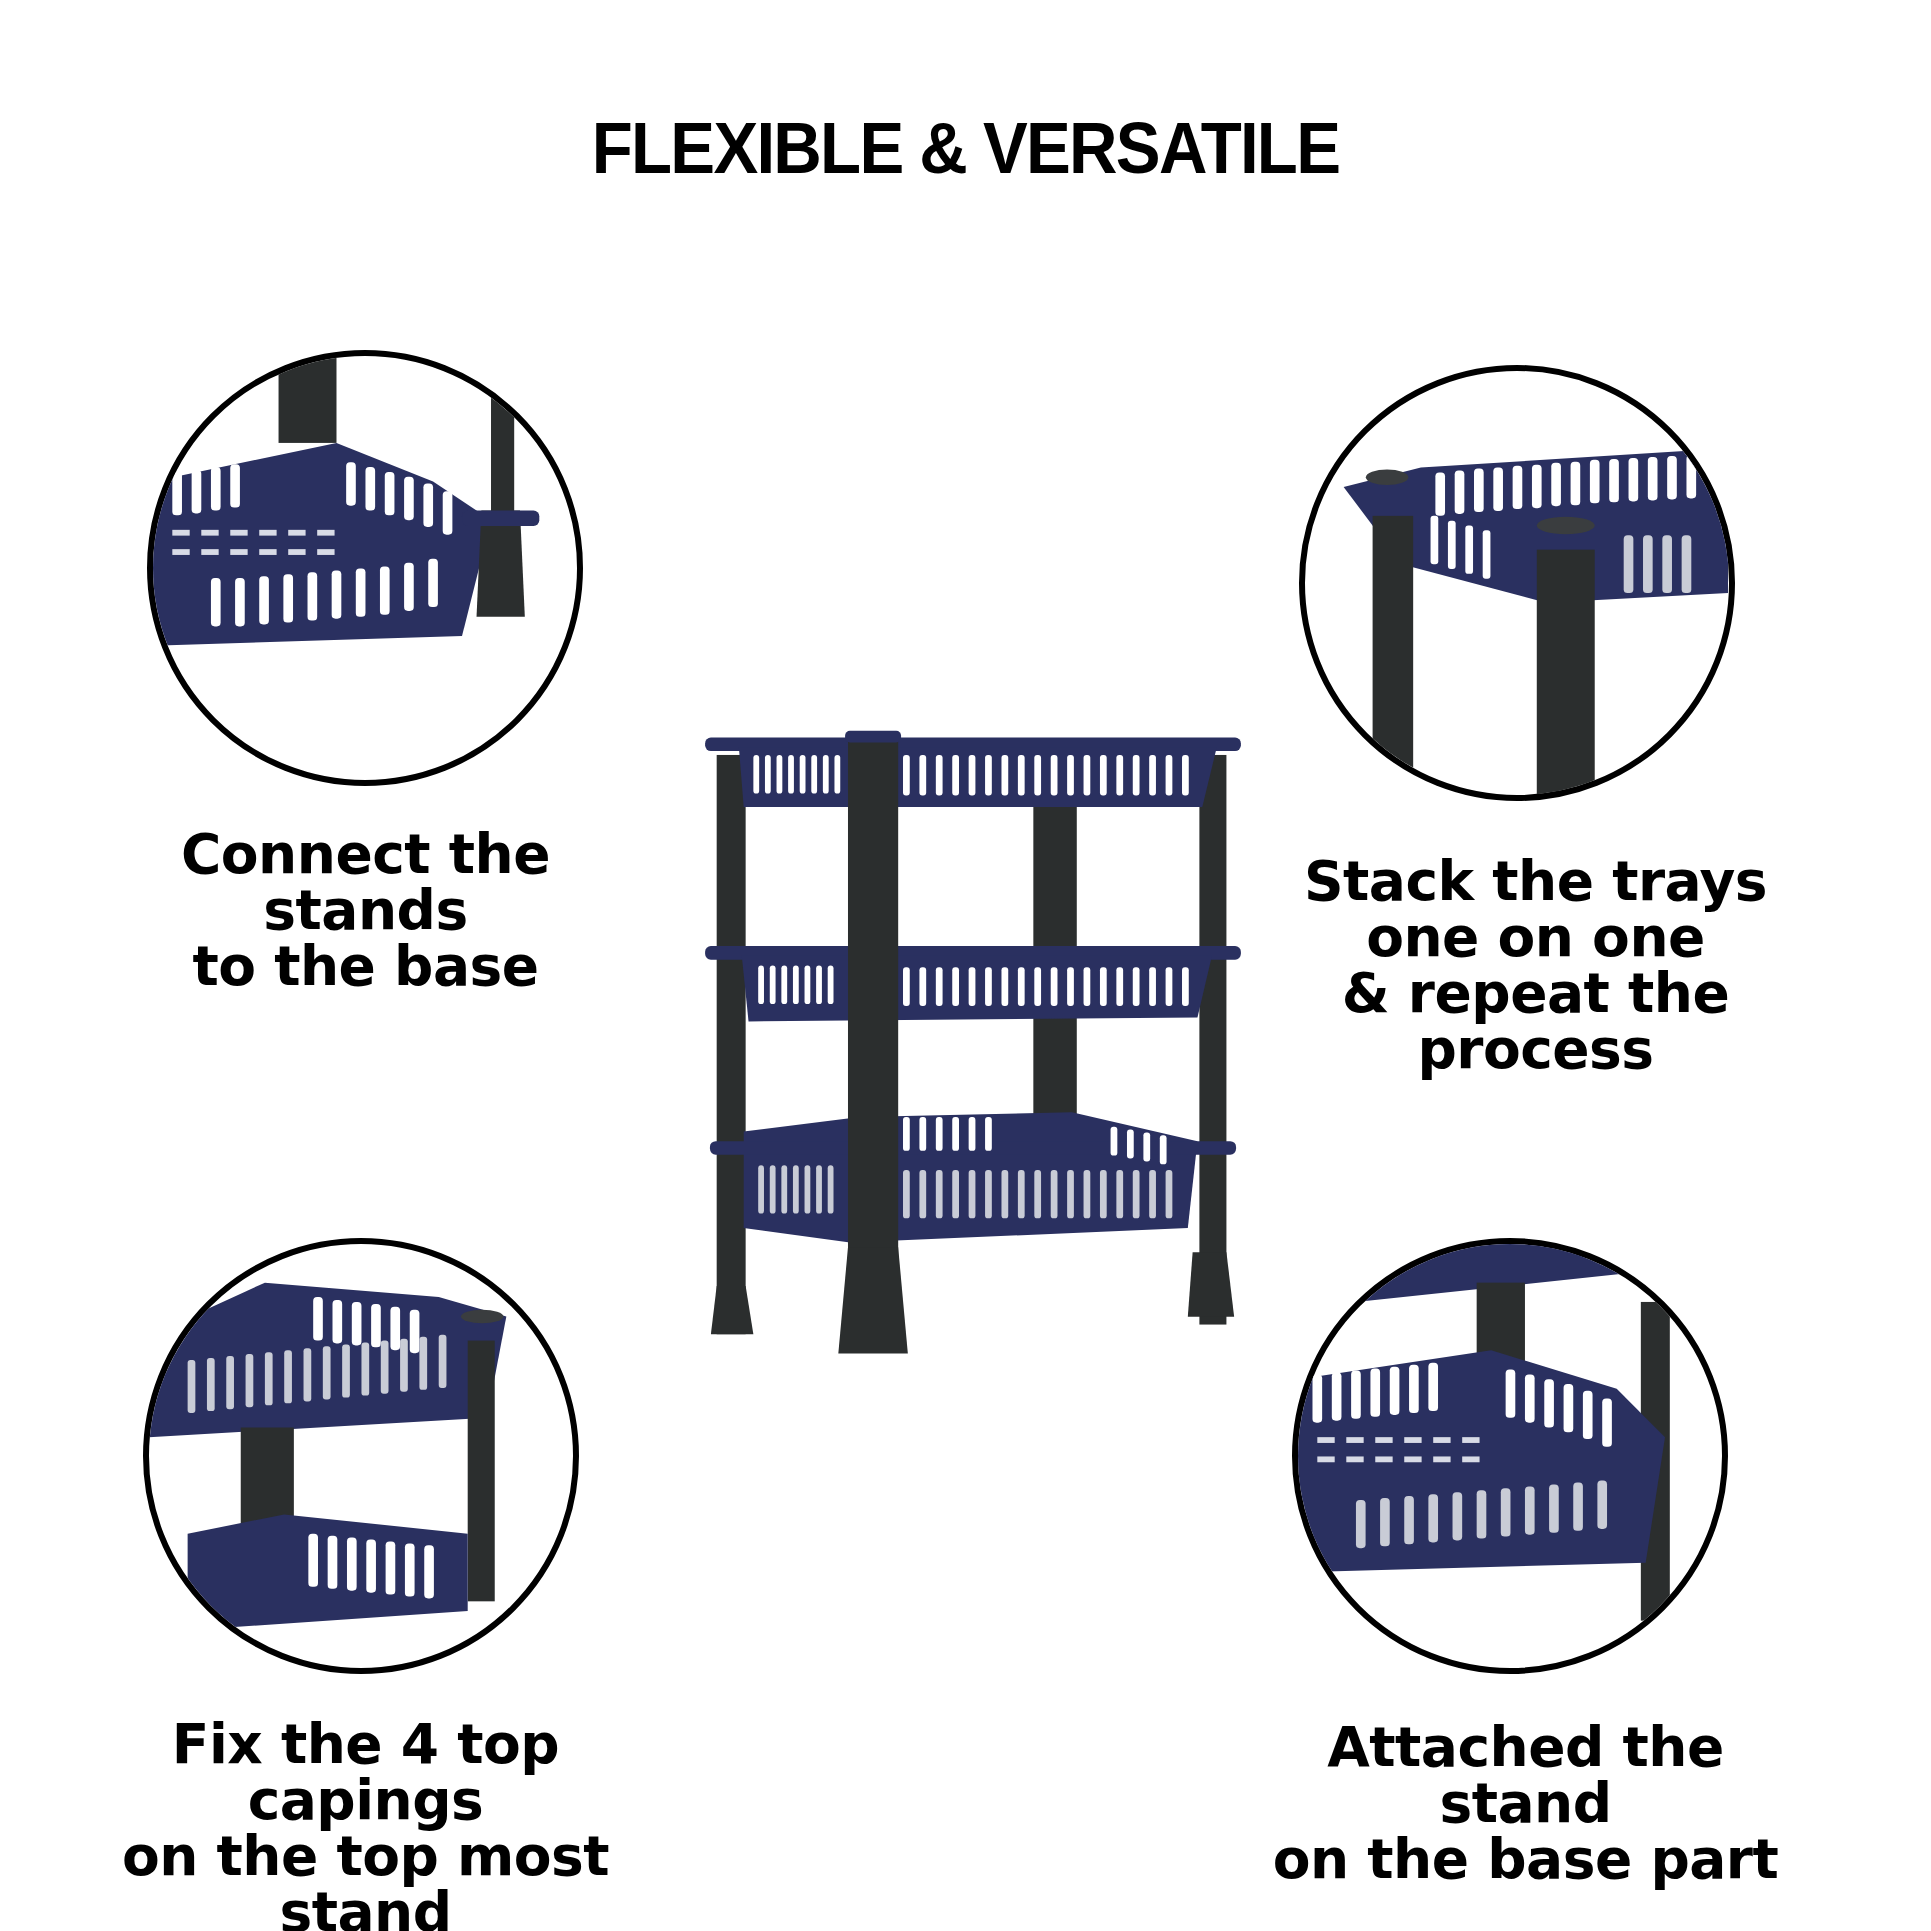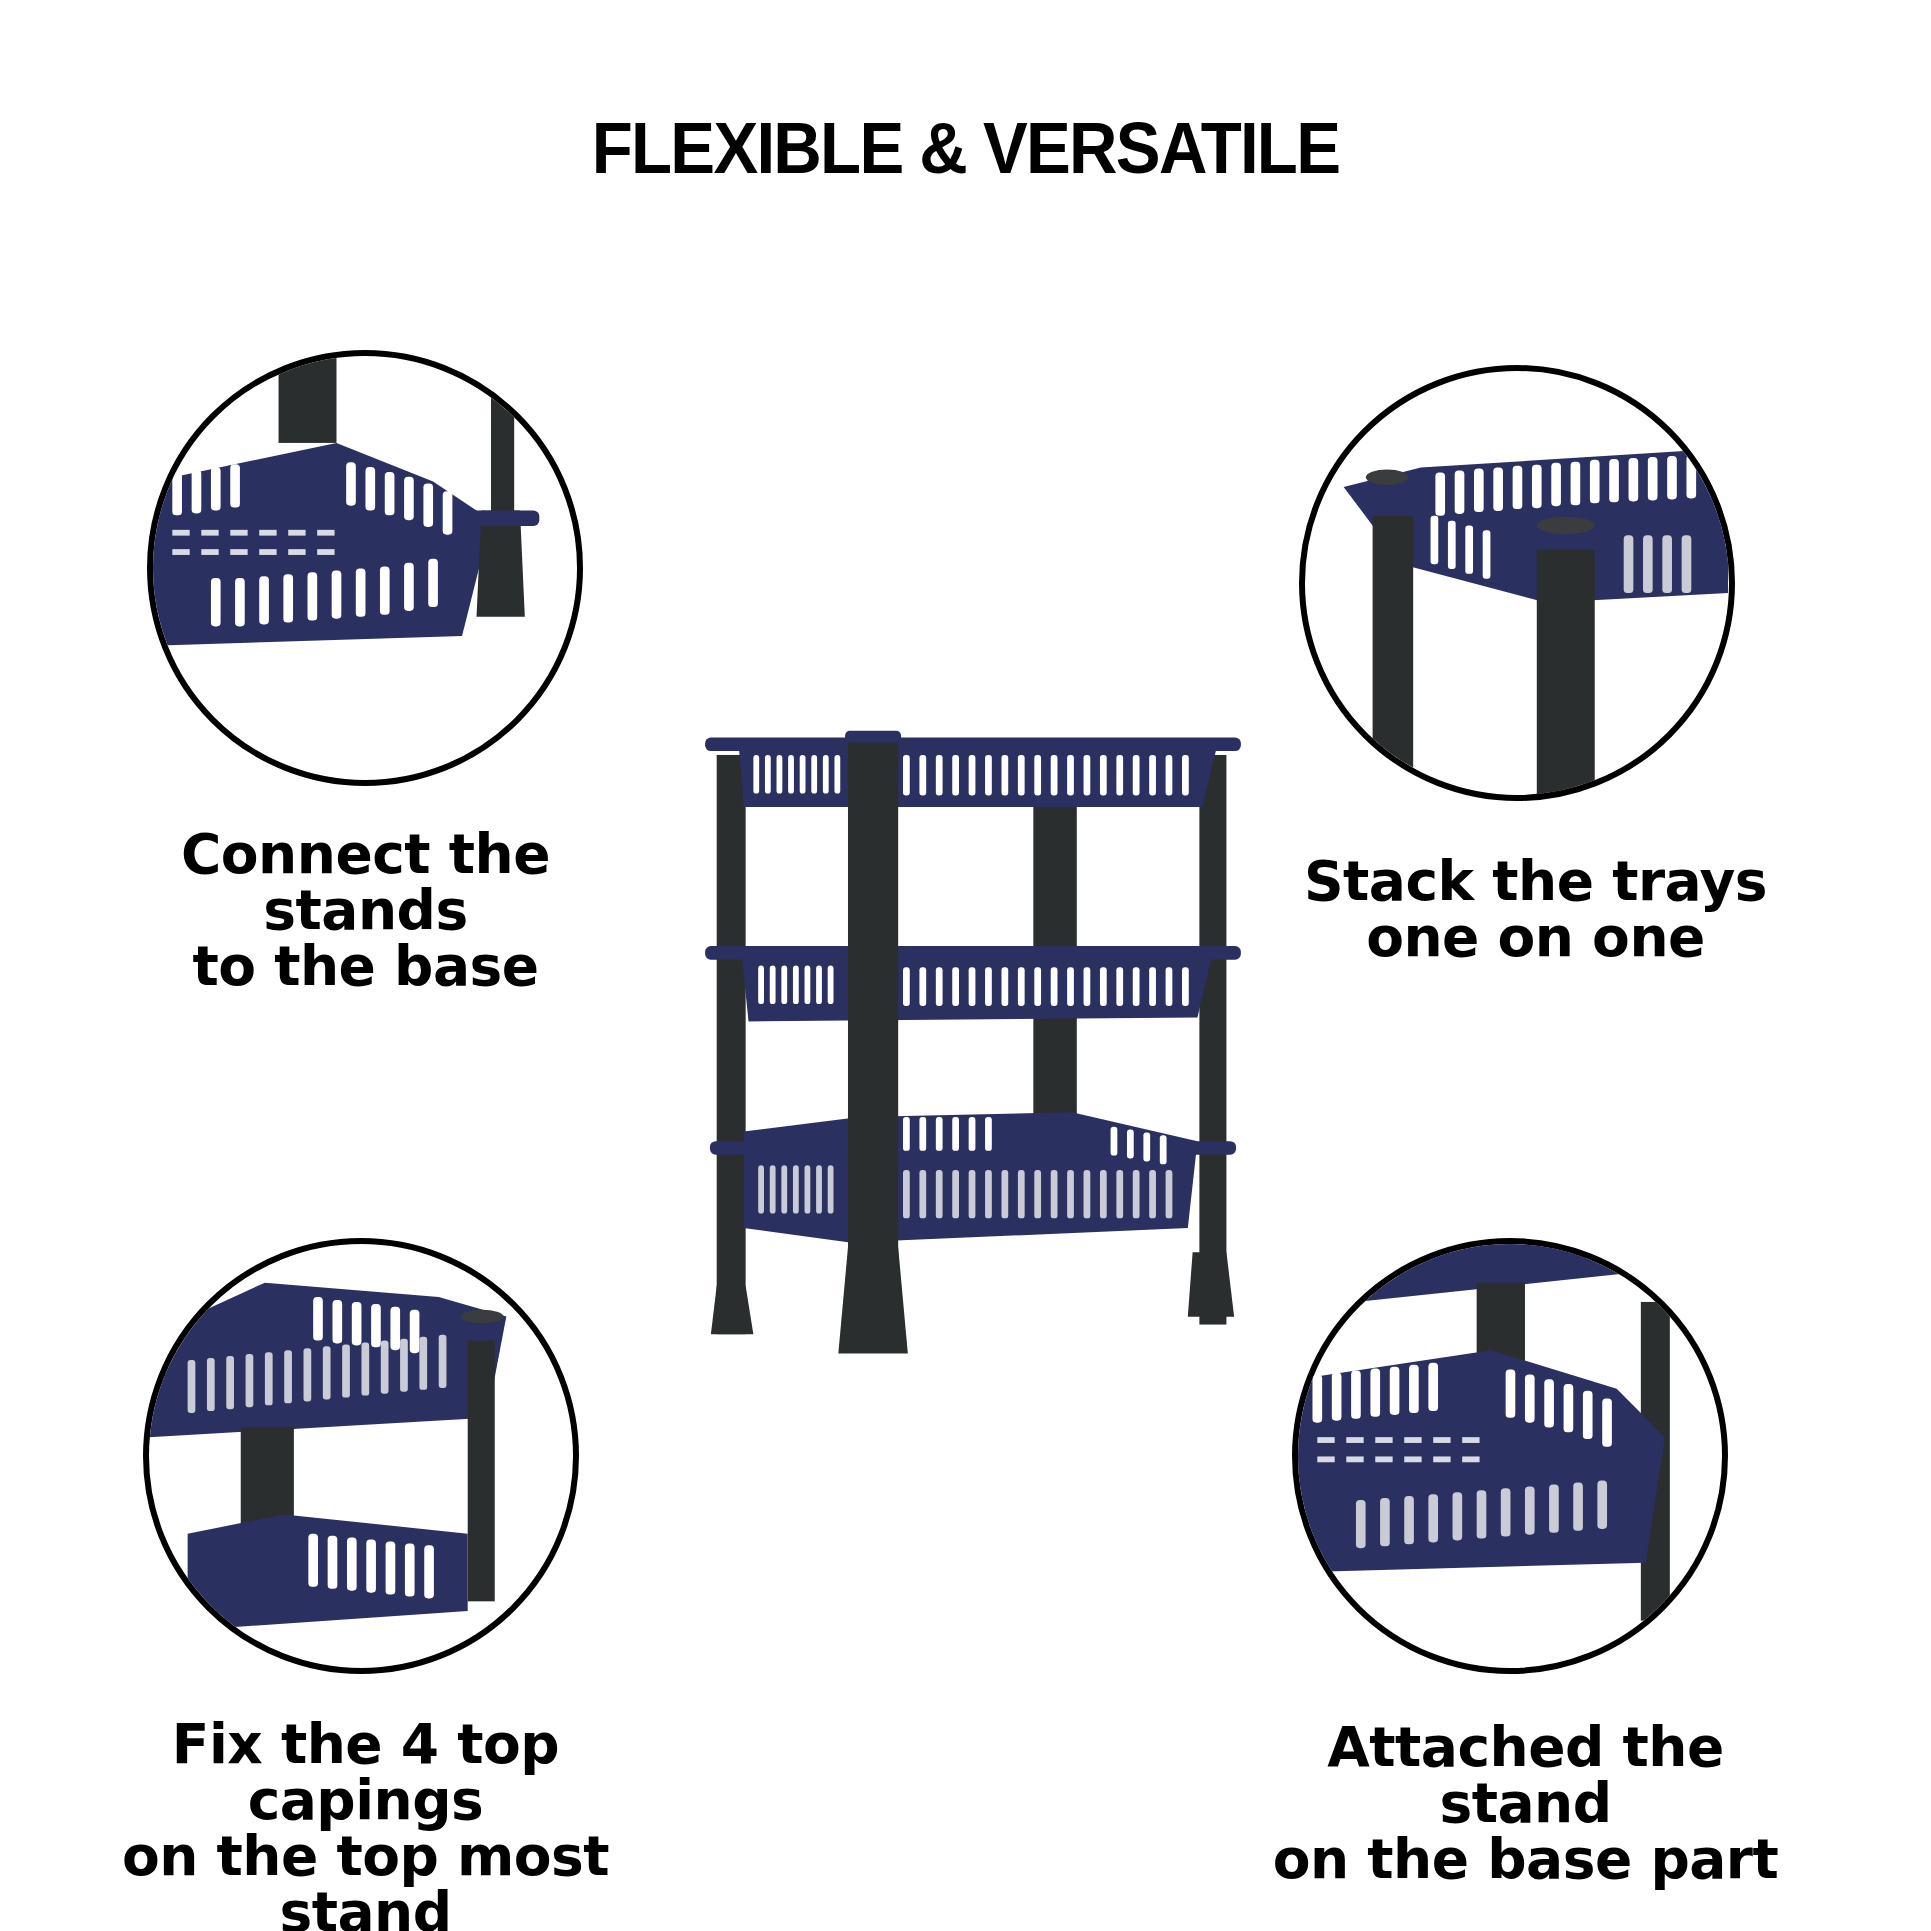--- a/index.html
+++ b/index.html
@@ -100,20 +100,21 @@
         <rect x="390" y="170" width="10" height="60" rx="4"></rect>
     </g>
     <rect x="70" y="150" width="42" height="300" fill="#2b2e2e"></rect>
     <rect x="240" y="185" width="60" height="270" fill="#2b2e2e"></rect>
     <ellipse cx="85" cy="110" rx="22" ry="8" fill="#3a3d3f"></ellipse>
     <ellipse cx="270" cy="160" rx="30" ry="9" fill="#3a3d3f"></ellipse>
   </svg>
 </div>
 <div class="caption" style="left:1246px; top:853px; width:579px;">
   <span>Stack the trays one on one</span>
+  <span>&amp; repeat the process</span>
 </div>
 
 <div class="circle" style="left:143px; top:1238px;">
   <svg width="423" height="423" viewBox="0 0 438 438">
     <polygon points="0,95 120,40 300,55 370,75 350,180 0,200" fill="#2a3060"></polygon>
     <g fill="#ffffff">
       <rect x="170" y="55" width="10" height="45" rx="4"></rect>
         <rect x="190" y="58" width="10" height="45" rx="4"></rect>
       <rect x="210" y="60" width="10" height="45" rx="4"></rect>
         <rect x="230" y="62" width="10" height="45" rx="4"></rect>

